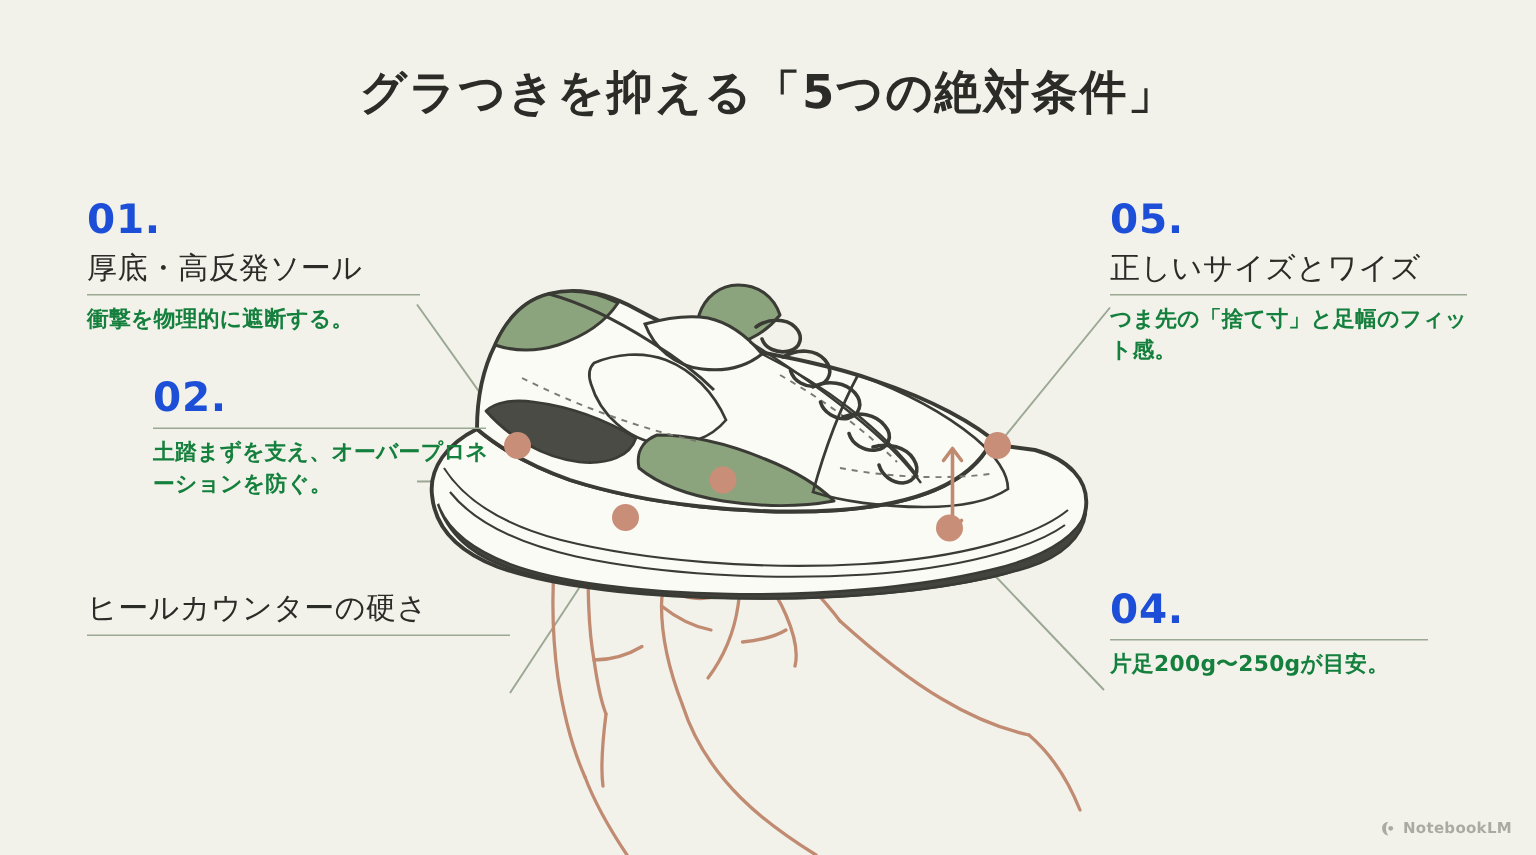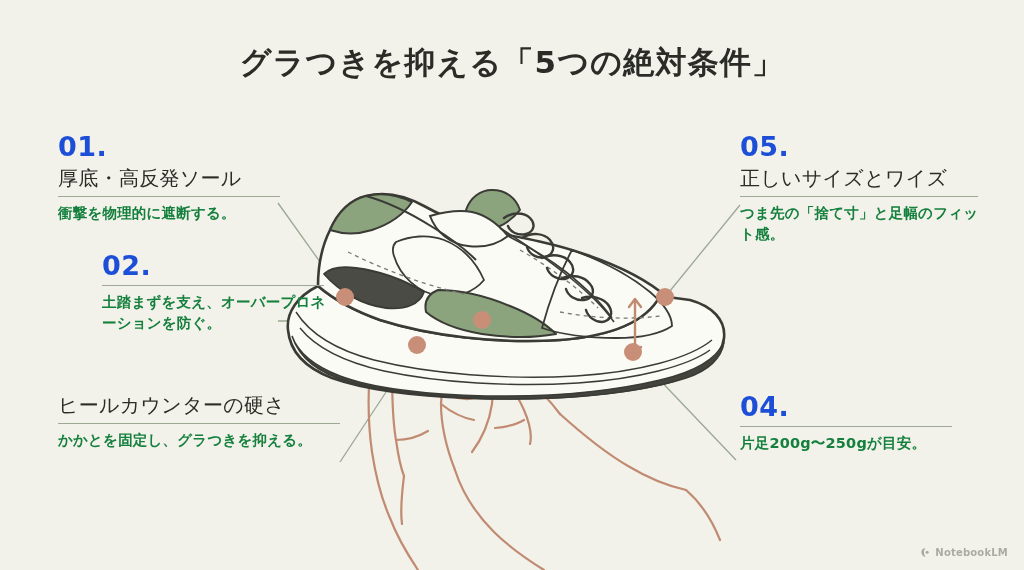--- a/index.html
+++ b/index.html
@@ -257,21 +257,20 @@
 
   <div class="callout c02">
     <div class="num">02.</div>
     <div class="rule"></div>
     <div class="desc">土踏まずを支え、オーバープロネーションを防ぐ。</div>
   </div>
 
   <div class="callout c03">
     <div class="head">ヒールカウンターの硬さ</div>
     <div class="rule"></div>
-    <div class="desc">かかとを固定し、グラつきを抑える。</div>
   </div>
 
   <div class="callout c04">
     <div class="num">04.</div>
     <div class="rule"></div>
     <div class="desc">片足200g〜250gが目安。</div>
   </div>
 
   <div class="callout c05">
     <div class="num">05.</div>

